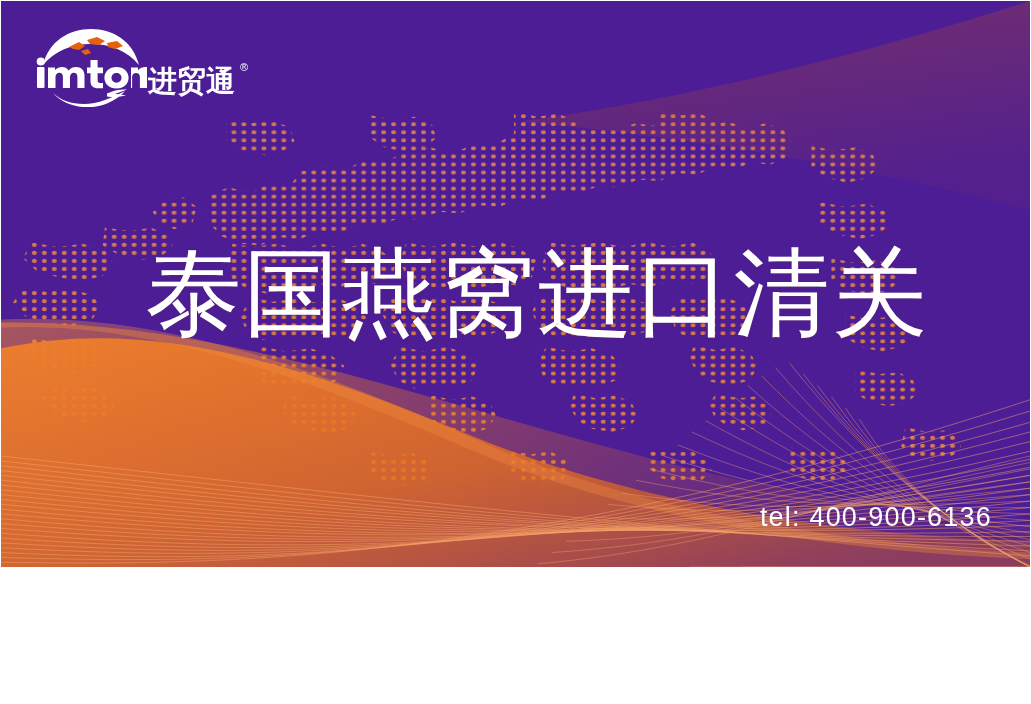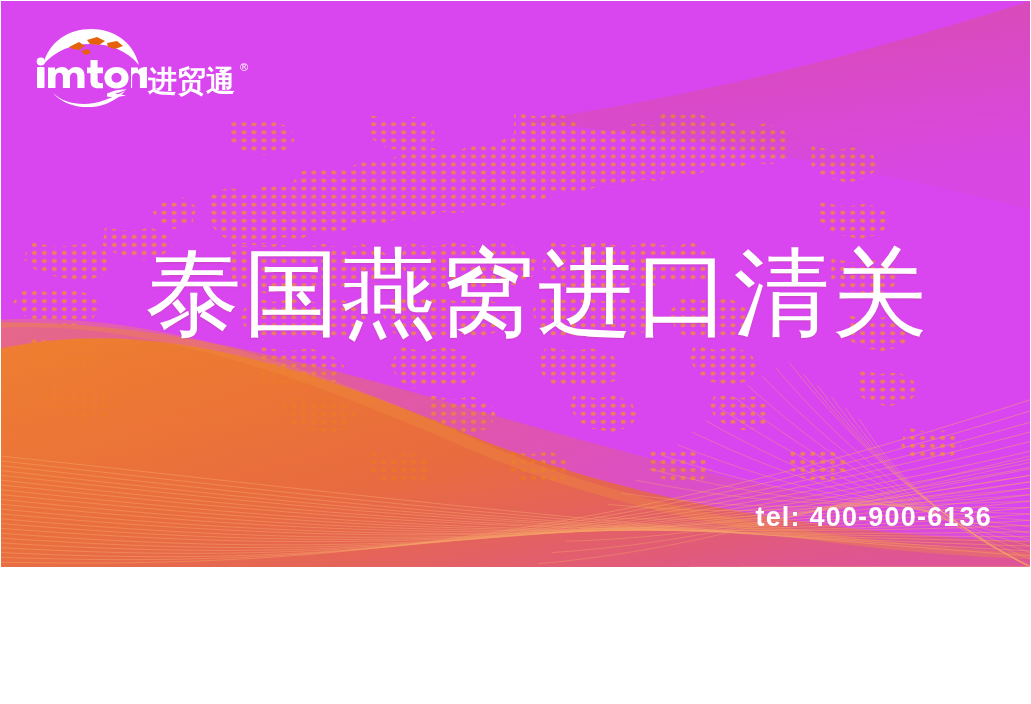--- a/index.html
+++ b/index.html
@@ -9,21 +9,21 @@
   }
   body {
     font-family: "Liberation Sans", "DejaVu Sans", sans-serif;
   }
 
   .banner {
     position: relative;
     width: 1031px;
     height: 568px;
     overflow: hidden;
-    background: #d946ef;
+    background: #4c1d95;
     box-sizing: border-box;
     border: 1px solid #ffffff;
   }
 
   
   .bg-layer {
     position: absolute;
     inset: 0;
     width: 100%;
     height: 100%;
@@ -85,21 +85,21 @@
 
   
   .tel {
     position: absolute;
     right: 38px;
     bottom: 36px;
     color: #ffffff;
     font-size: 27px;
     line-height: 1;
     letter-spacing: 1.2px;
-    font-weight: 700;
+    font-weight: 400;
     white-space: nowrap;
   }
 </style>
 </head>
 <body>
 
 <div class="banner">
 
   <div class="bg-layer">
     <svg viewBox="0 0 1031 704" preserveAspectRatio="none" xmlns="http://www.w3.org/2000/svg">

